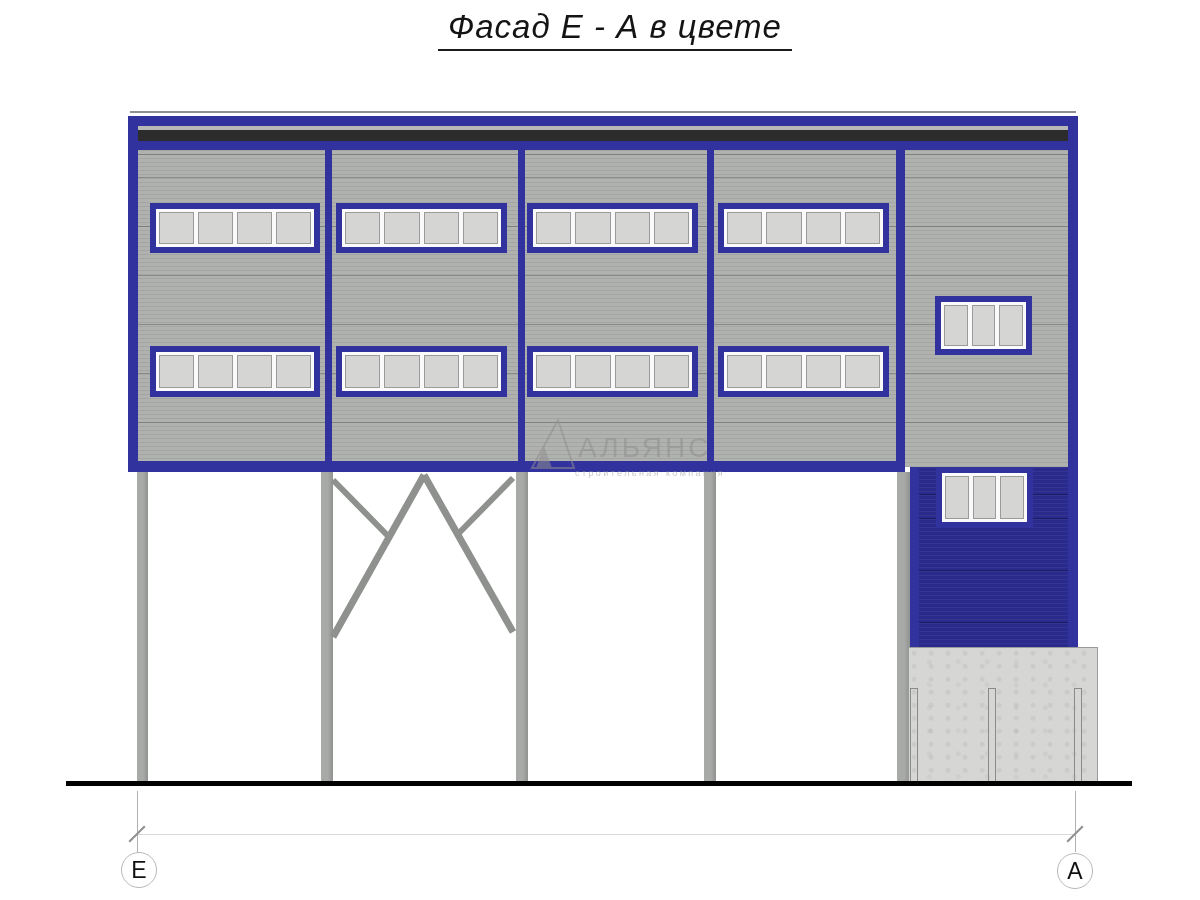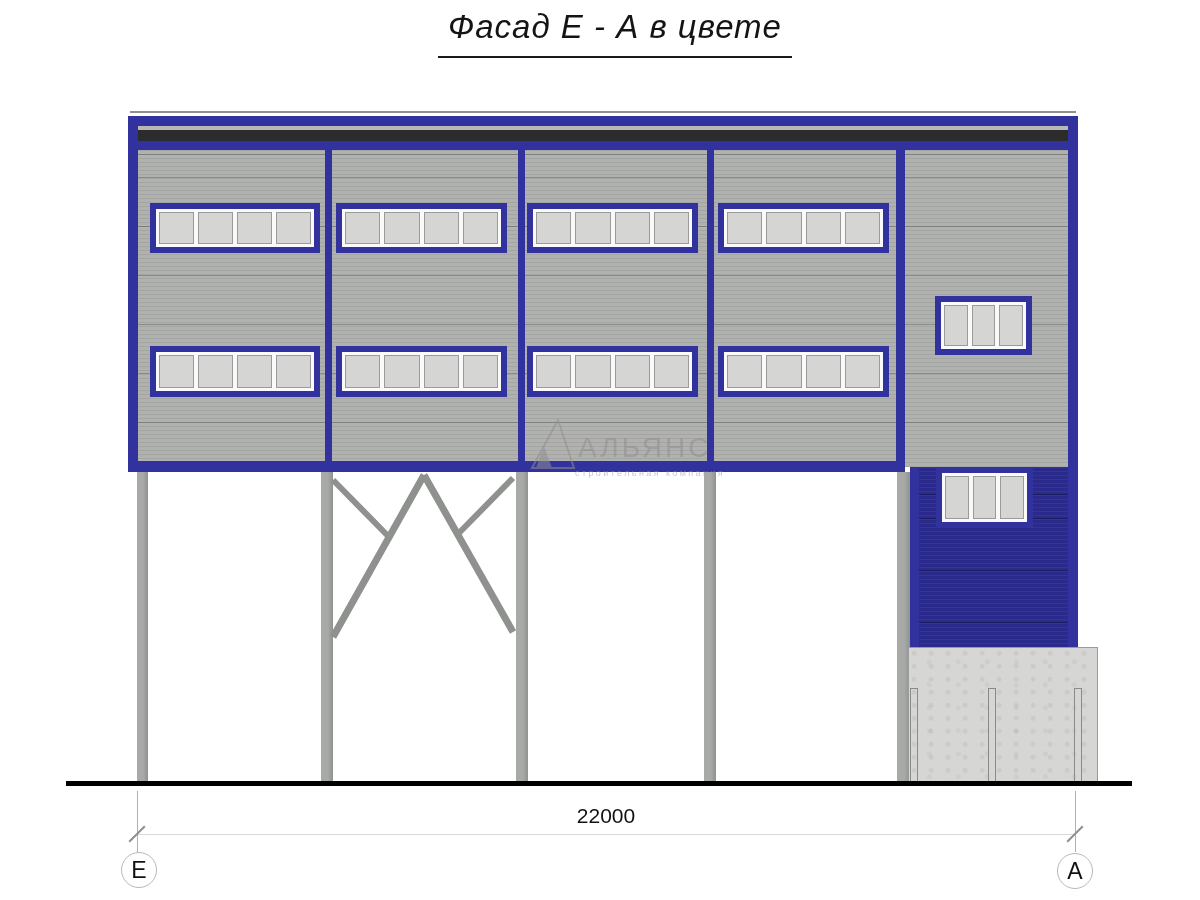--- a/index.html
+++ b/index.html
@@ -5,21 +5,21 @@
   html,body{margin:0;padding:0;background:#fff;}
   body{width:1200px;height:900px;position:relative;overflow:hidden;
        font-family:"Liberation Sans","DejaVu Sans",sans-serif;}
 
   .canvas{position:absolute;left:0;top:0;width:1200px;height:900px;}
   .abs{position:absolute;}
 
   
   .title-wrap{position:absolute;left:0;top:8px;width:1230px;text-align:center;}
   .title{display:inline-block;font-size:33px;font-style:italic;color:#141414;
-         border-bottom:2px solid #1a1a1a;padding:0 10px 10px 10px;letter-spacing:1px;}
+         border-bottom:2px solid #1a1a1a;padding:0 10px 3px 10px;letter-spacing:1px;}
 
   
   .wall{left:128px;top:150px;width:950px;height:317px;
         background-color:var(--siding-gray,#b0b2af);
         background-image:
           repeating-linear-gradient(180deg,rgba(0,0,0,.07) 0 1px,transparent 1px 4px),
           repeating-linear-gradient(180deg,rgba(0,0,0,.22) 0 1px,transparent 1px 49px);
         background-position:0 0,0 27px;}
   .annex{left:910px;top:467px;width:168px;height:180px;
         background-color:var(--panel-blue,#2a2a8d);
@@ -186,21 +186,20 @@
   <div class="post" style="left:988px"></div>
   <div class="post" style="left:1074px"></div>
 
   <div class="abs ground"></div>
 
   <div class="abs ext-line" style="left:137px"></div>
   <div class="abs ext-line" style="left:1075px"></div>
   <div class="abs dim-line"></div>
   <div class="abs tick" style="left:126px;top:833px"></div>
   <div class="abs tick" style="left:1064px;top:833px"></div>
-  <div class="abs dim-text">22000</div>
 
   <div class="bubble" style="left:121px;top:852px">
     <span>Е</span>
   </div>
   <div class="bubble" style="left:1057px;top:853px">
     <span>А</span>
   </div>
 
 </div>
 

